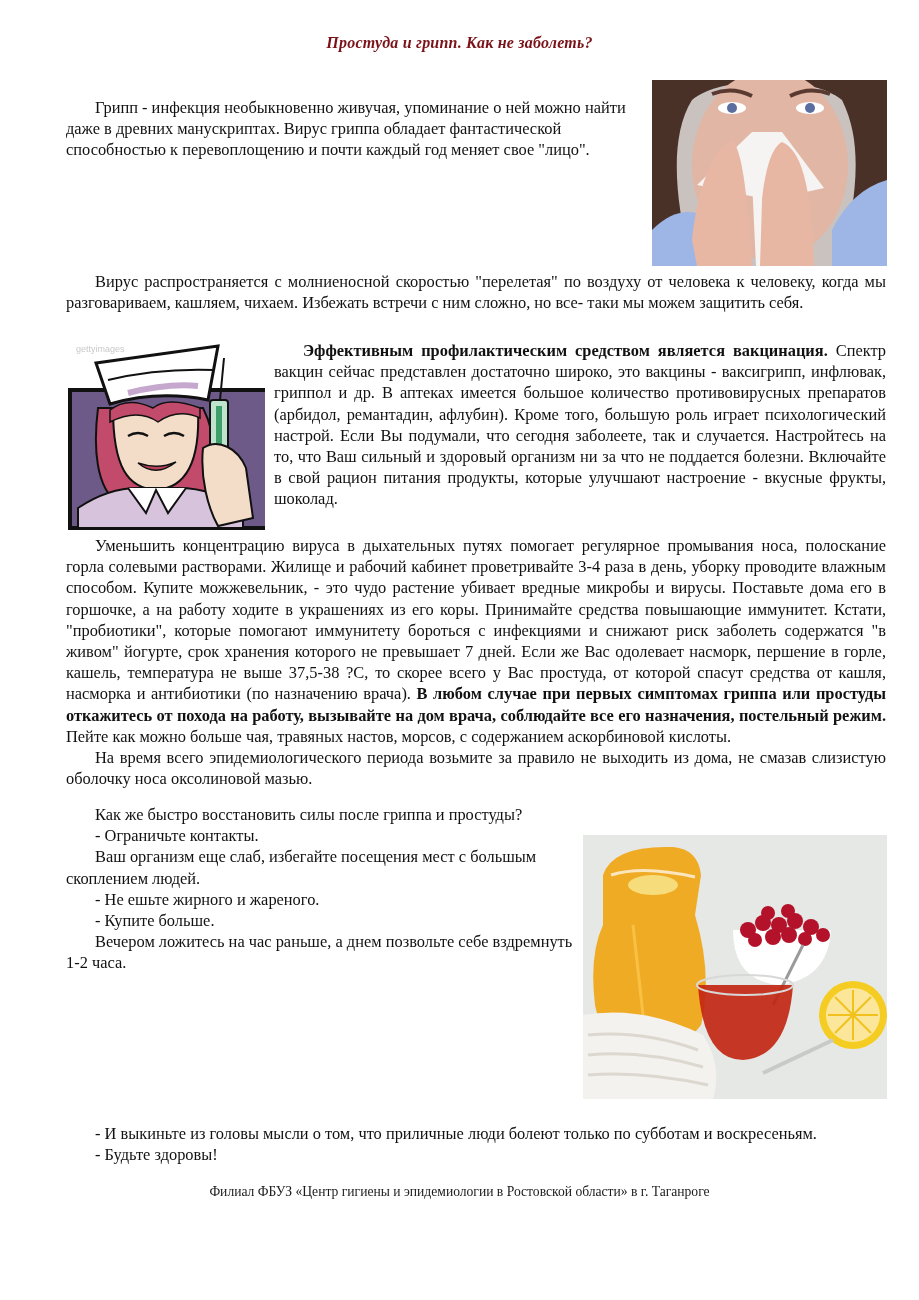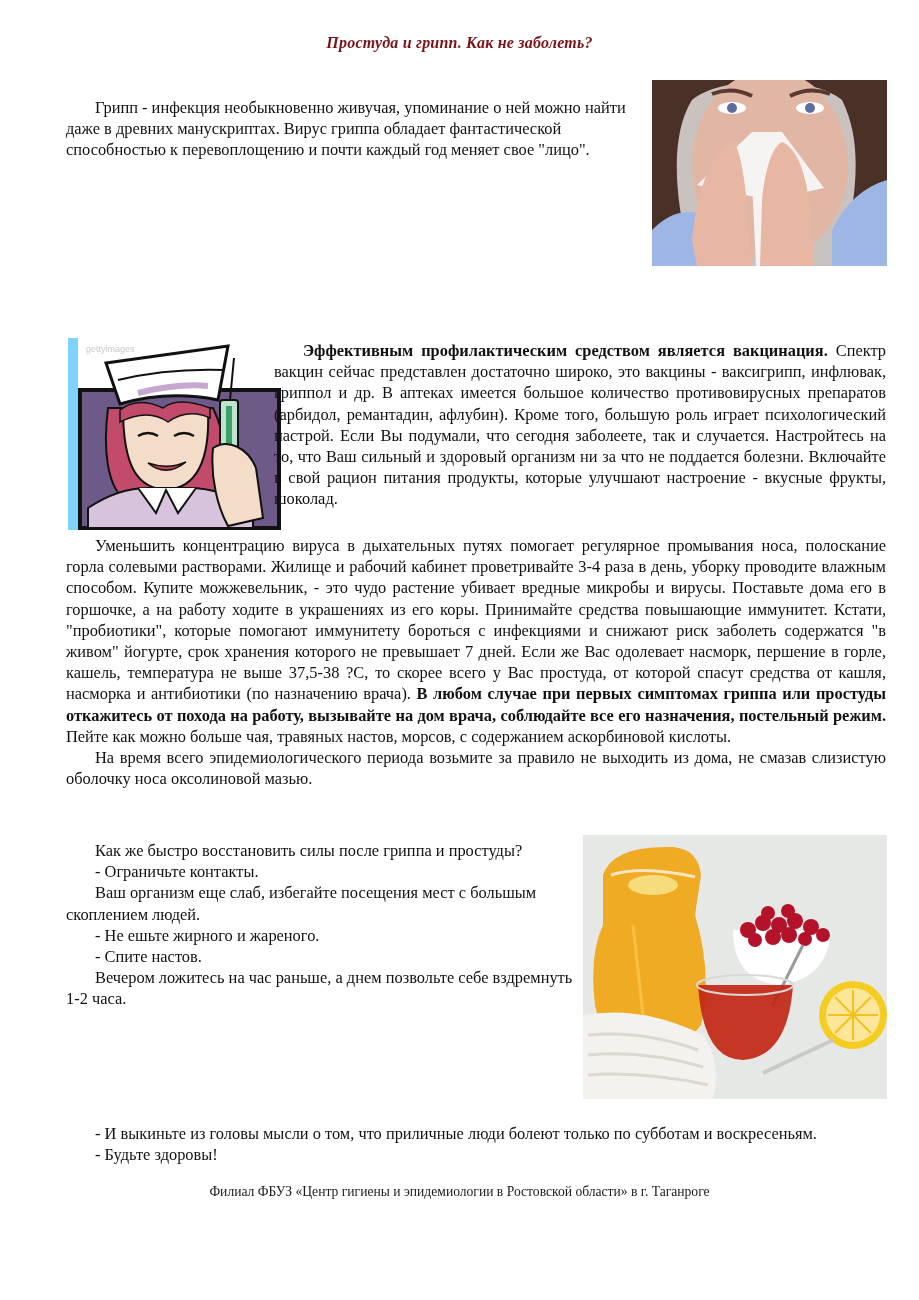--- a/index.html
+++ b/index.html
@@ -22,21 +22,21 @@
     .blk { position: absolute; }
     .img { position: absolute; overflow: hidden; }
 
     
     .img-sneeze {
       left: 652px; top: 80px; width: 235px; height: 186px;
       background: linear-gradient(180deg, #ccc7c5 0%, #b59a8d 40%, #a88d80 100%);
     }
     
     .img-nurse {
-      left: 68px; top: 338px; width: 213px; height: 192px; background: #7dd3fc; text-align: right;
+      left: 68px; top: 338px; width: 197px; height: 192px; background: #7dd3fc; text-align: right;
     }
     
     .img-tea {
       left: 583px; top: 835px; width: 304px; height: 264px;
       background: linear-gradient(160deg, #e9ebe8 0%, #dfe2df 50%, #f1f0ee 100%);
     }
 
     .footer {
       position: absolute; left: 0; width: 919px; top: 1184px;
       text-align: center; font-size: 13.6px; color: #1a1a1a;
@@ -73,20 +73,23 @@
       <path d="M235 100 Q200 110 180 150 L180 186 H235 Z" fill="#9db6e6"></path>
 
       <path d="M45 105 L100 52 L130 52 L172 108 L118 120 Z" fill="#f6f4f2"></path>
 
       <path d="M40 160 C45 110 60 70 80 60 C90 70 95 110 100 186 H45 Z" fill="#e8b7a4"></path>
       <path d="M105 186 C108 110 115 70 130 62 C150 70 160 110 162 186 Z" fill="#e8b7a4"></path>
       <path d="M98 56 L104 186 L108 186 L112 56 Z" fill="#f6f4f2"></path>
     </svg>
   </div>
 
+  <div class="blk txt" style="left:66px; top:271px; width:820px;">
+    <p class="p">Вирус распространяется с молниеносной скоростью "перелетая" по воздуху от человека к человеку, когда мы разговариваем, кашляем, чихаем. Избежать встречи с ним сложно, но все- таки мы можем защитить себя.</p>
+  </div>
 
   <div class="img img-nurse" title="Медсестра со шприцем">
     <svg width="203" height="192" viewBox="0 0 203 192" xmlns="http://www.w3.org/2000/svg">
       <rect x="0" y="0" width="203" height="192" fill="#ffffff"></rect>
 
       <rect x="2" y="52" width="199" height="138" fill="#6e5a88" stroke="#111" stroke-width="4"></rect>
 
       <text x="8" y="14" font-size="9" fill="#c9c9c9" font-family="Liberation Sans, sans-serif">gettyimages</text>
 
       <path d="M30 70 C25 110 28 150 50 165 L140 165 C150 140 150 100 135 70 Z" fill="#c24a6a" stroke="#111" stroke-width="2"></path>
@@ -118,26 +121,26 @@
 
   <div class="blk txt" style="left:274px; top:340px; width:612px;">
     <p class="p"><b>Эффективным профилактическим средством является вакцинация.</b> <span>Спектр вакцин сейчас представлен достаточно широко, это вакцины - ваксигрипп, инфлювак, гриппол и др. В аптеках имеется большое количество противовирусных препаратов (арбидол, ремантадин, афлубин). Кроме того, большую роль играет психологический настрой. Если Вы подумали, что сегодня заболеете, так и случается. Настройтесь на то, что Ваш сильный и здоровый организм ни за что не поддается болезни. Включайте в свой рацион питания продукты, которые улучшают настроение - вкусные фрукты, шоколад.</span></p>
   </div>
 
   <div class="blk txt" style="left:66px; top:535px; width:820px;">
     <p class="p"><span>Уменьшить концентрацию вируса в дыхательных путях помогает регулярное промывания носа, полоскание горла солевыми растворами. Жилище и рабочий кабинет проветривайте 3-4 раза в день, уборку проводите влажным способом. Купите можжевельник, - это чудо растение убивает вредные микробы и вирусы. Поставьте дома его в горшочке, а на работу ходите в украшениях из его коры. Принимайте средства повышающие иммунитет. Кстати, "пробиотики", которые помогают иммунитету бороться с инфекциями и снижают риск заболеть содержатся "в живом" йогурте, срок хранения которого не превышает 7 дней. Если же Вас одолевает насморк, першение в горле, кашель, температура не выше 37,5-38 ?С, то скорее всего у Вас простуда, от которой спасут средства от кашля, насморка и антибиотики (по назначению врача).</span> <b>В любом случае при первых симптомах гриппа или простуды откажитесь от похода на работу, вызывайте на дом врача, соблюдайте все его назначения, постельный режим.</b> <span>Пейте как можно больше чая, травяных настов, морсов, с содержанием аскорбиновой кислоты.</span></p>
     <p class="p">На время всего эпидемиологического периода возьмите за правило не выходить из дома, не смазав слизистую оболочку носа оксолиновой мазью.</p>
   </div>
 
-  <div class="blk txt" style="left:66px; top:840px; width:512px;">
+  <div class="blk txt" style="left:66px; top:804px; width:512px;">
     <p class="p left">Как же быстро восстановить силы после гриппа и простуды?</p>
     <p class="p left">- Ограничьте контакты.</p>
     <p class="p left">Ваш организм еще слаб, избегайте посещения мест с большым скоплением людей.</p>
     <p class="p left">- Не ешьте жирного и жареного.</p>
-    <p class="p left">- Спите настов.</p>
+    <p class="p left">- Купите больше.</p>
     <p class="p left">Вечером ложитесь на час раньше, а днем позвольте себе вздремнуть 1-2 часа.</p>
   </div>
 
   <div class="img img-tea" title="Чай, мёд, клюква и лимон">
     <svg width="304" height="264" viewBox="0 0 304 264" xmlns="http://www.w3.org/2000/svg">
       <rect width="304" height="264" fill="#e6e8e5"></rect>
 
       <path d="M20 40 Q30 10 90 12 Q115 14 118 40 L112 80 Q130 140 118 190 Q105 210 60 210 Q18 205 12 170 Q6 120 20 90 Z" fill="#f0a81a" opacity="0.95"></path>
       <path d="M28 40 Q60 30 112 42" stroke="#ffffff" stroke-width="3" fill="none" opacity="0.7"></path>
       <ellipse cx="70" cy="50" rx="25" ry="10" fill="#f6dc7a"></ellipse>

